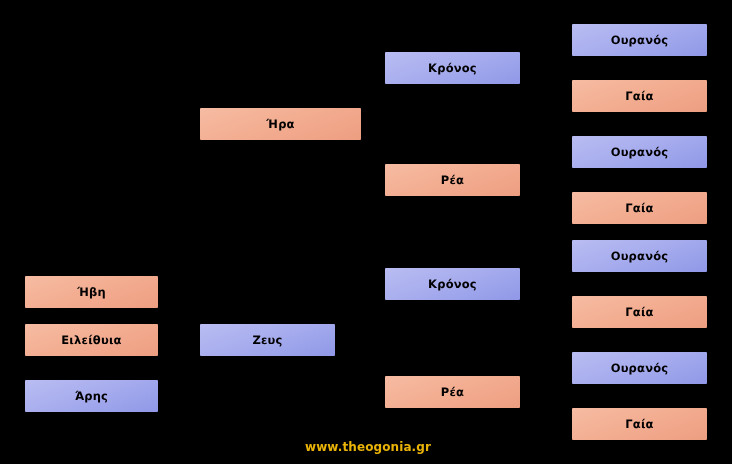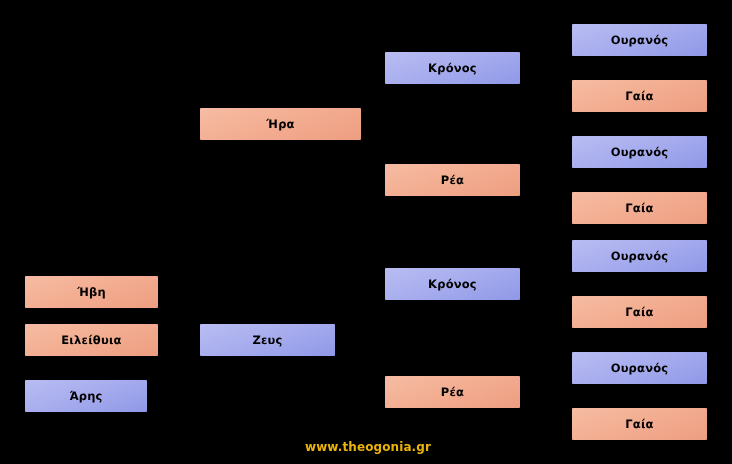--- a/index.html
+++ b/index.html
@@ -50,21 +50,21 @@
 <body>
 
 <div id="canvas">
   <div id="nodes-layer">
       <div class="node female" style="left: 25px; top: 276px; width: 133px;">
         <span>Ήβη</span>
       </div>
       <div class="node female" style="left: 25px; top: 324px; width: 133px;">
         <span>Ειλείθυια</span>
       </div>
-      <div class="node male" style="left: 25px; top: 380px; width: 122px;">
+      <div class="node male" style="left: 25px; top: 380px; width: 133px;">
         <span>Άρης</span>
       </div>
       <div class="node female" style="left: 200px; top: 108px; width: 161px;">
         <span>Ήρα</span>
       </div>
       <div class="node male" style="left: 200px; top: 324px; width: 135px;">
         <span>Ζευς</span>
       </div>
       <div class="node male" style="left: 385px; top: 52px; width: 135px;">
         <span>Κρόνος</span>

